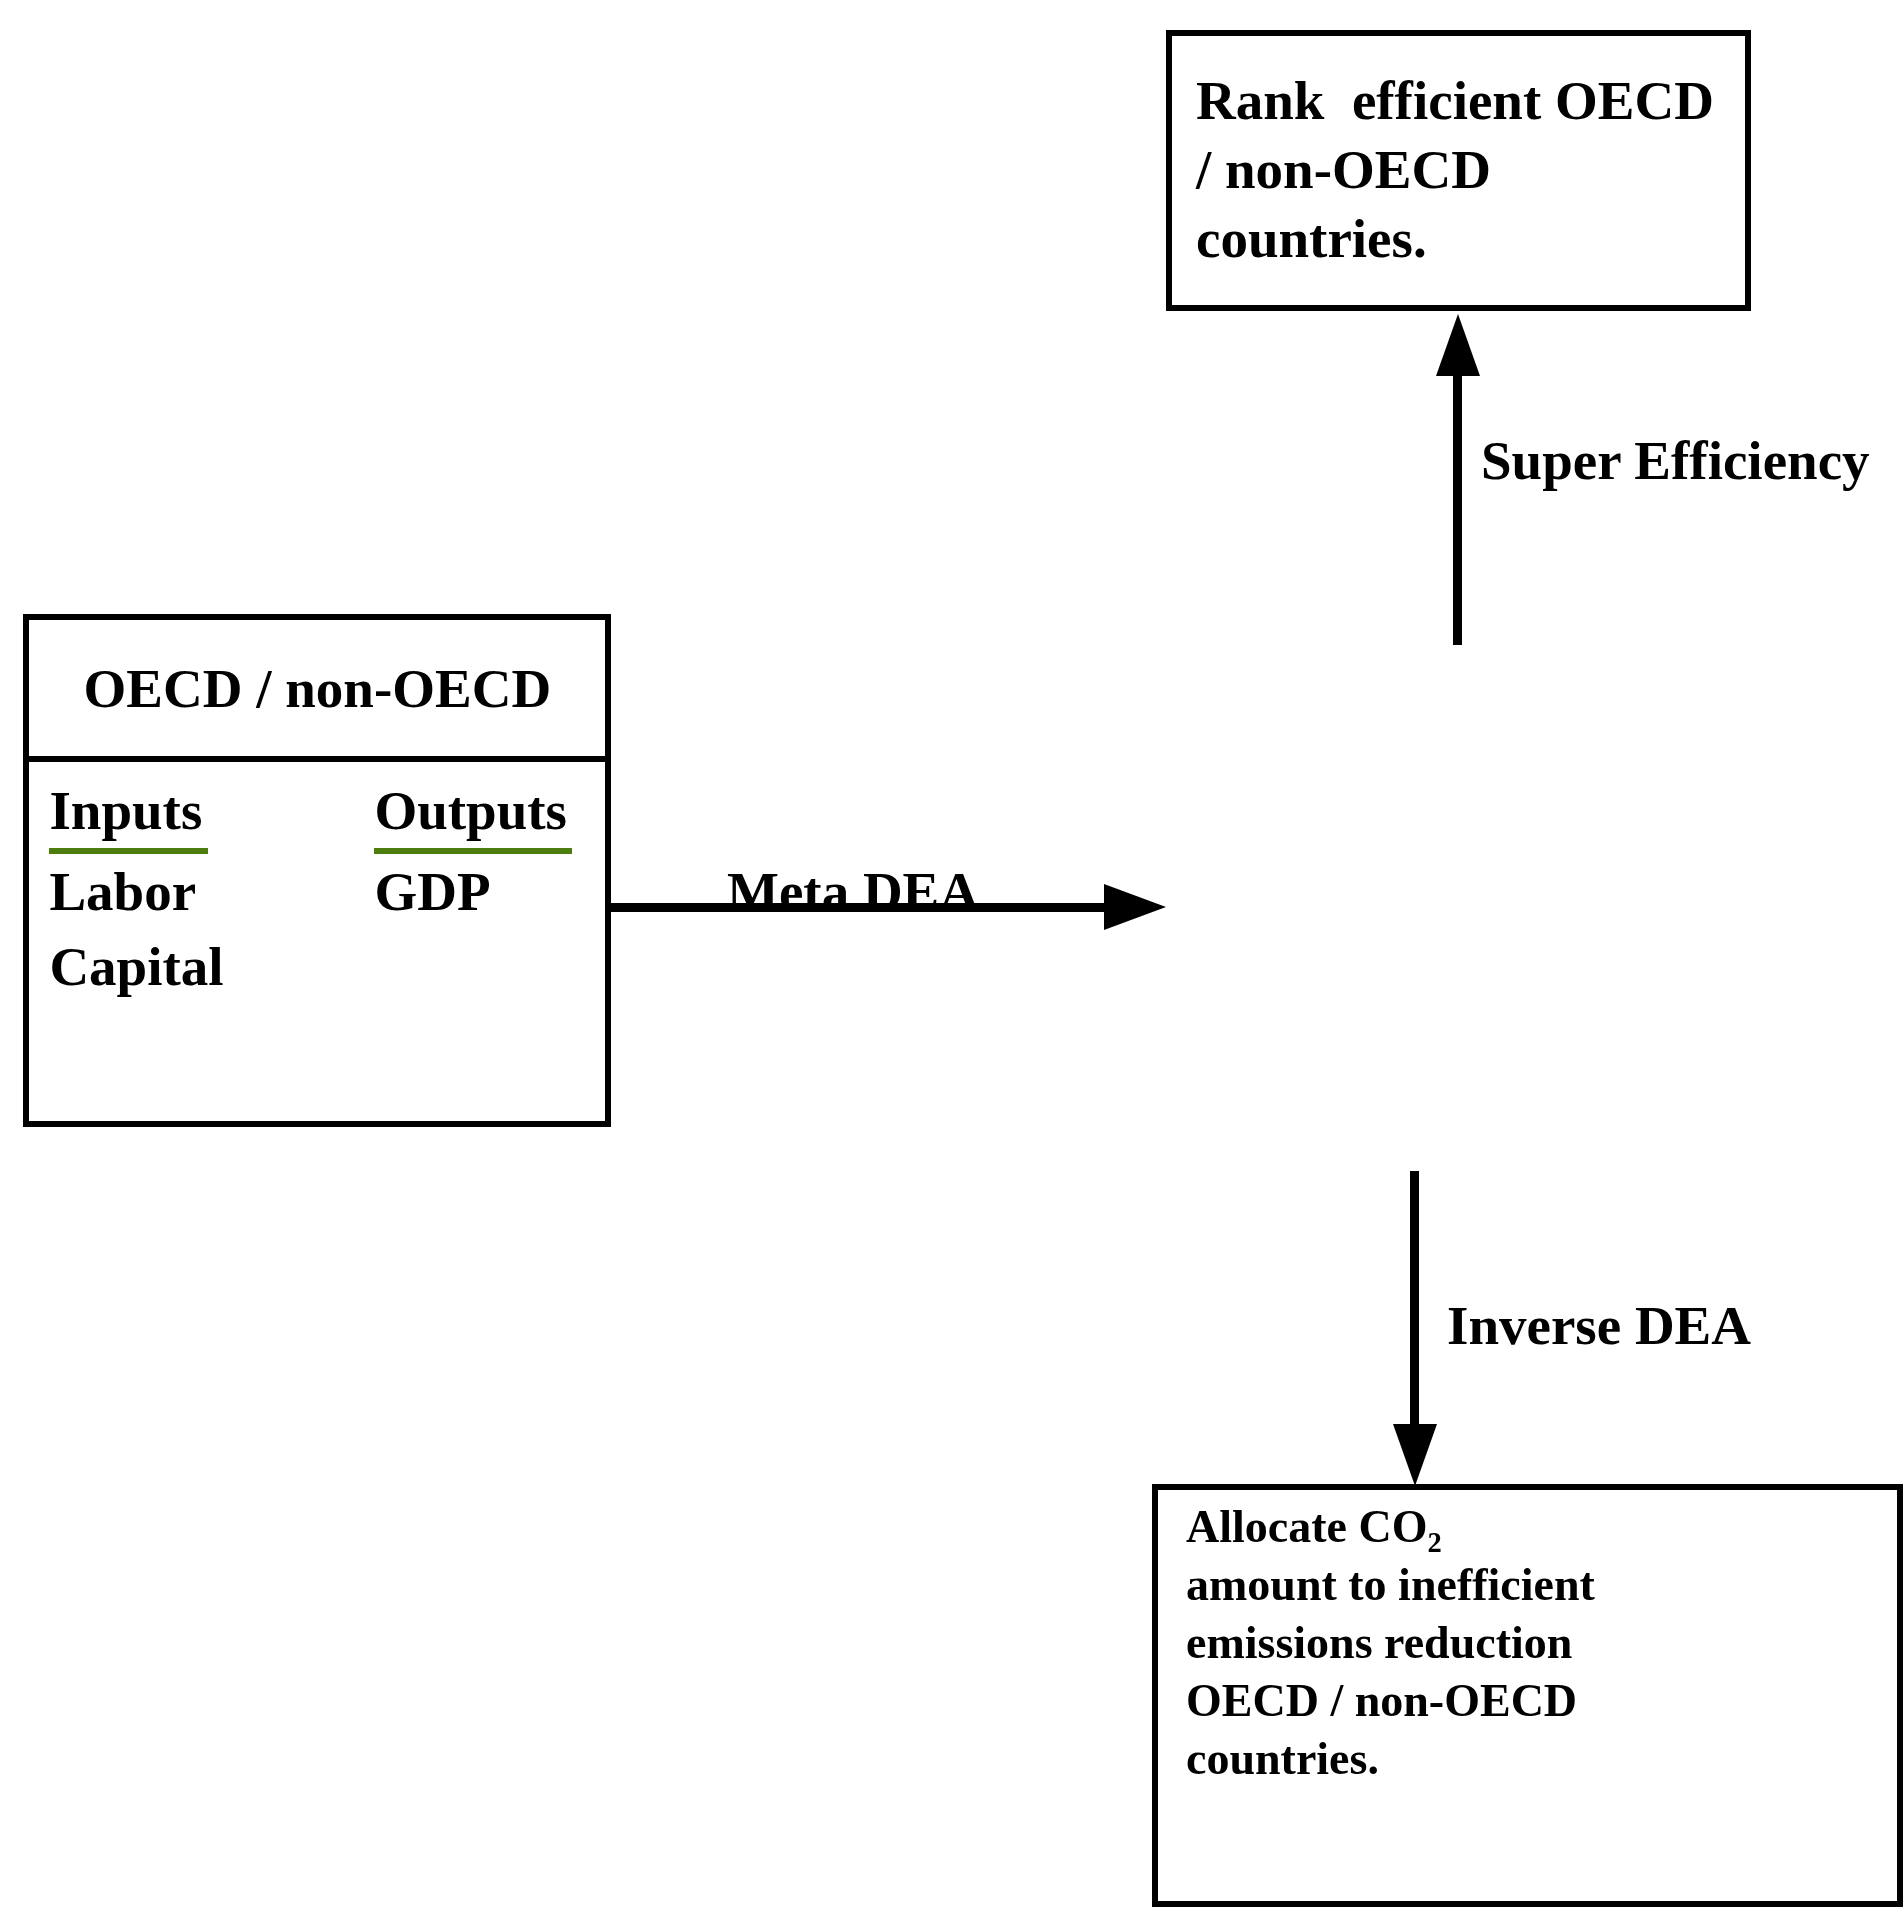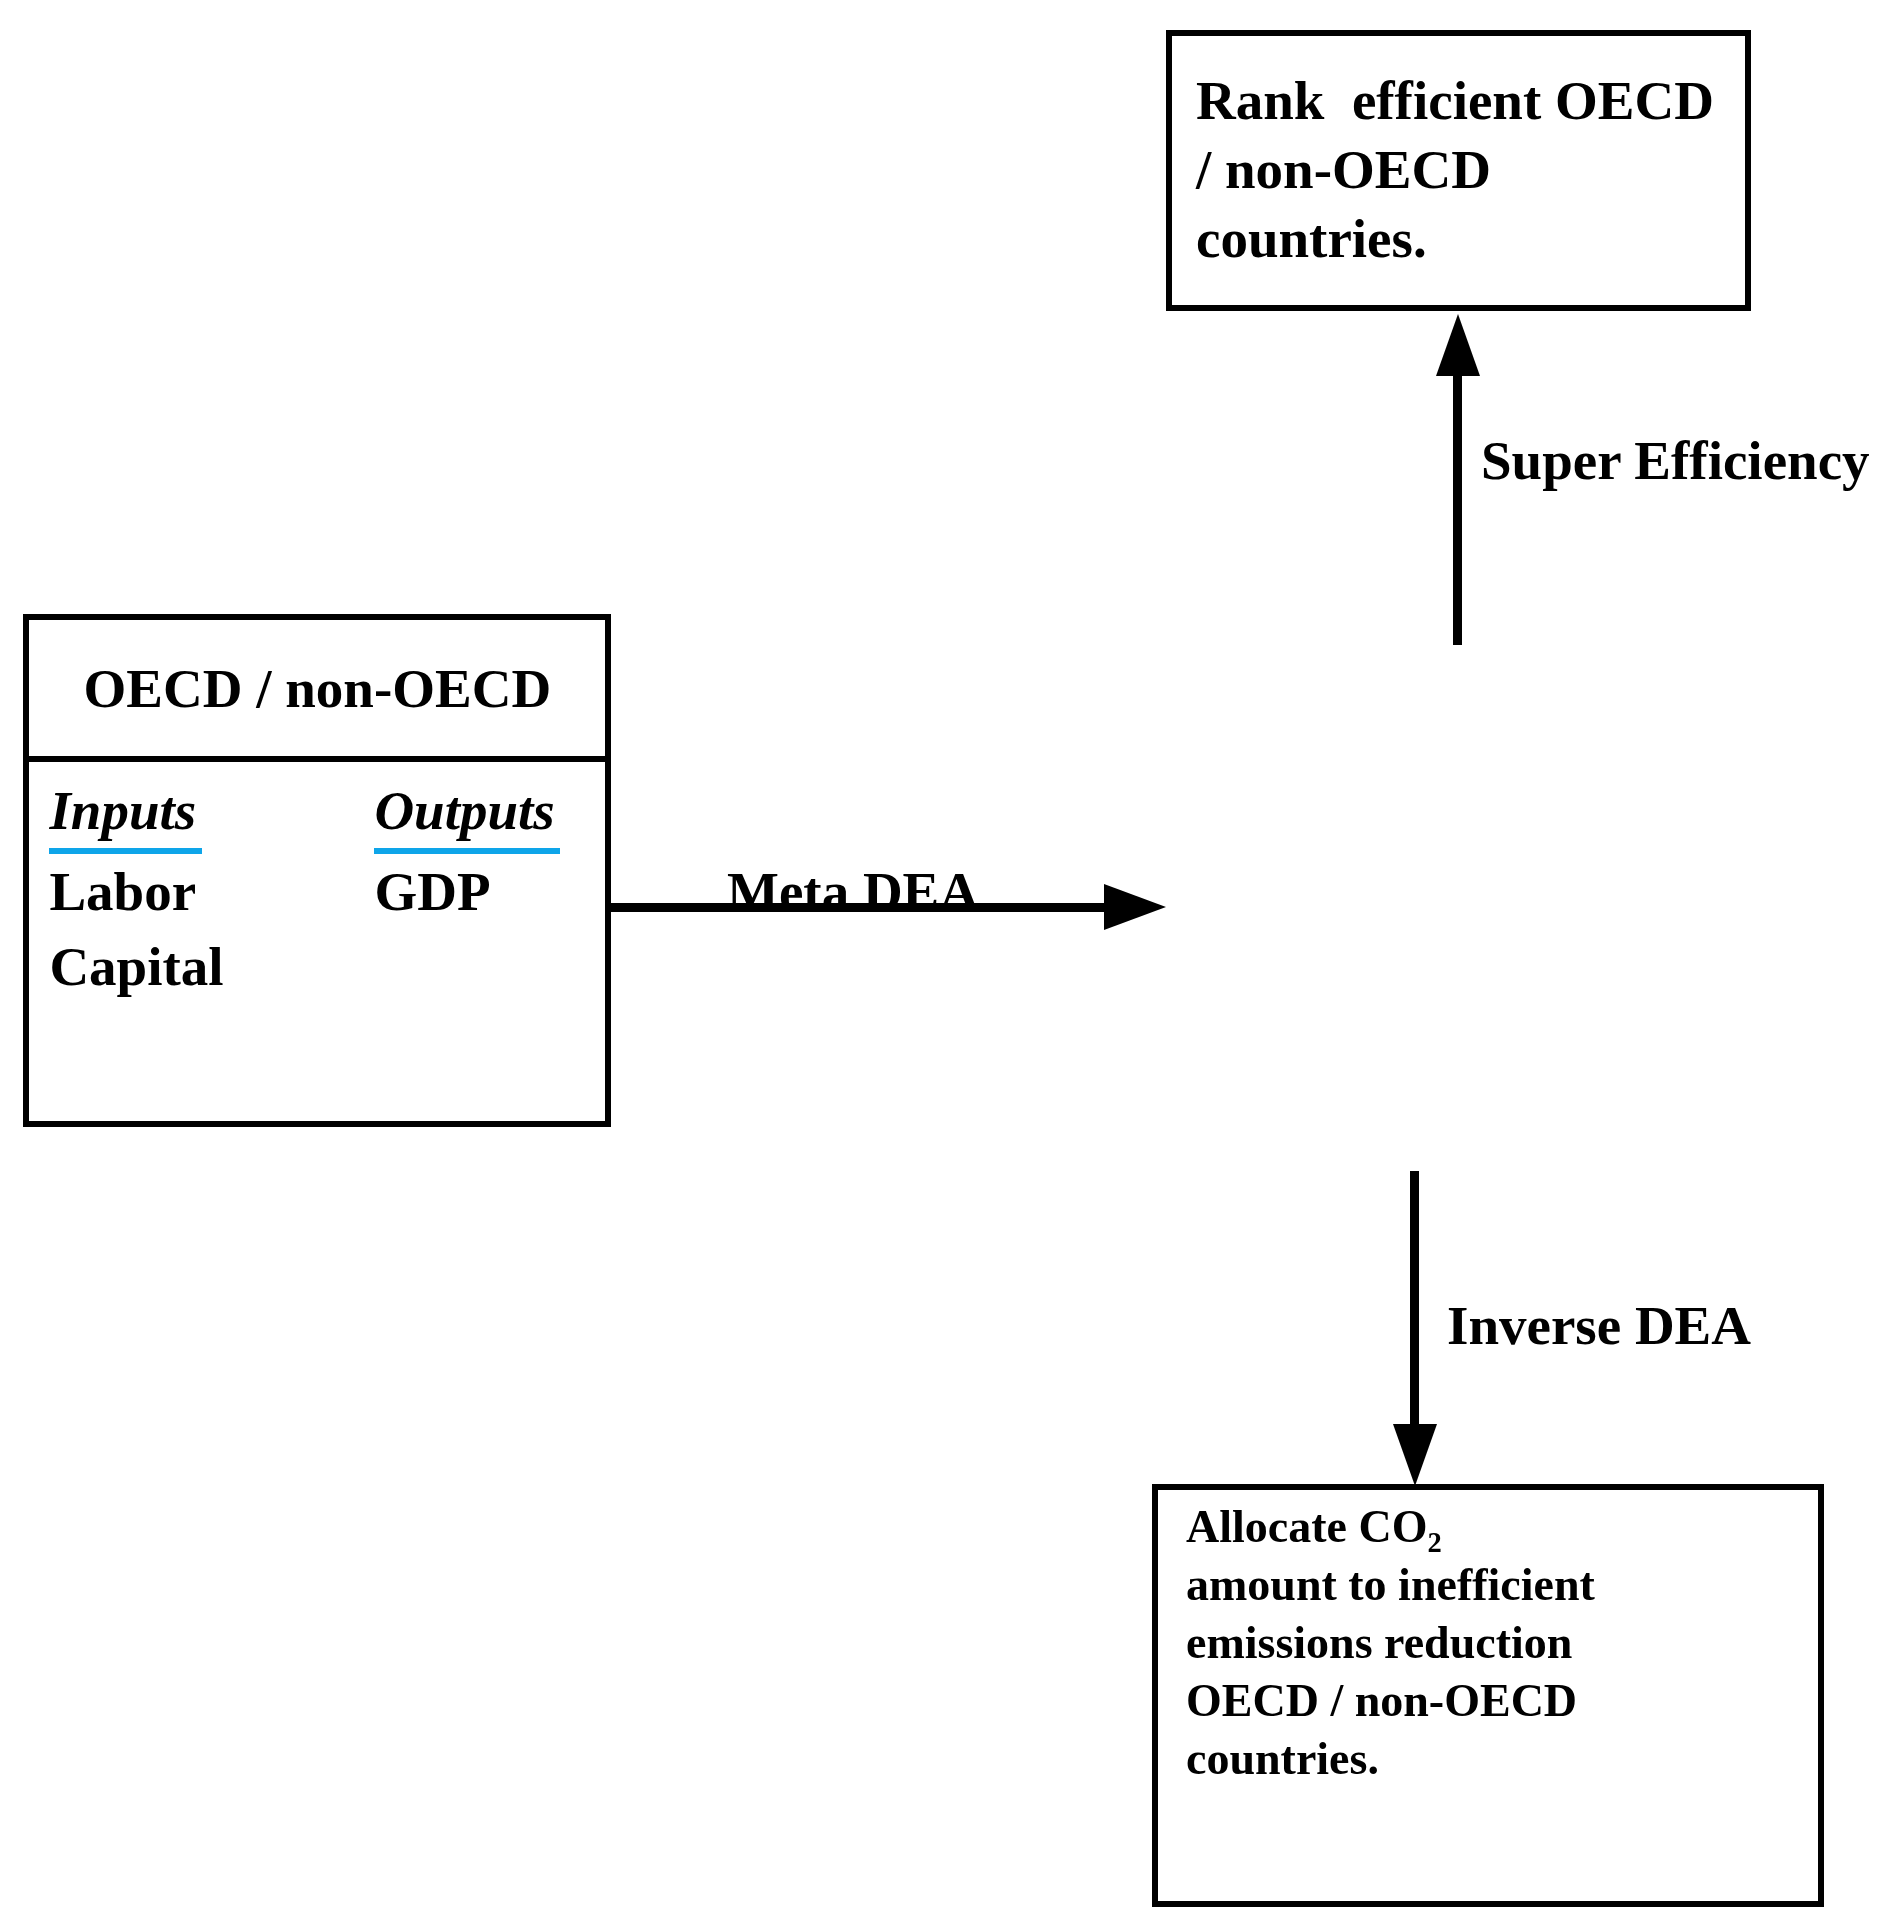--- a/index.html
+++ b/index.html
@@ -38,42 +38,41 @@
     font-size: 55px;
   }
   .src-body {
     padding: 10.7px 0 0 20px;
     font-size: 55px; line-height: 75px;
   }
   .src-row { display: flex; }
   .src-col1 { width: 325px; }
   .io-header {
     display: inline-block;
-    font-style: italic;
-    border-bottom: 6px solid #0ea5e9;
+    border-bottom: 6px solid #4d7c0f;
     padding: 0 5.4px 0 0;
   }
 
   
   .box-mid { left: 1166px; top: 645px; width: 587px; height: 526px; }
   .mid-upper {
     height: 258px;
     box-sizing: border-box;
     border-bottom: 6.7px solid #000000;
     padding: 8px 8px 0 19px;
     font-size: 55px; line-height: 67px;
   }
   .mid-lower {
     padding: 14.7px 8px 0 19px;
     font-size: 55px; line-height: 67px;
   }
 
   
   .box-alloc {
-    left: 1152px; top: 1484px; width: 672px; height: 423px;
+    left: 1152px; top: 1484px; width: 751px; height: 423px;
     padding: 8px 10.7px 0 28px;
     font-size: 46px; line-height: 58px;
   }
 
   sub.sub2 { font-size: 62%; line-height: 0; }
 
   
   .hline, .vline { position: absolute; background: #000000; }
   .arrowhead { position: absolute; width: 0; height: 0; }
 

